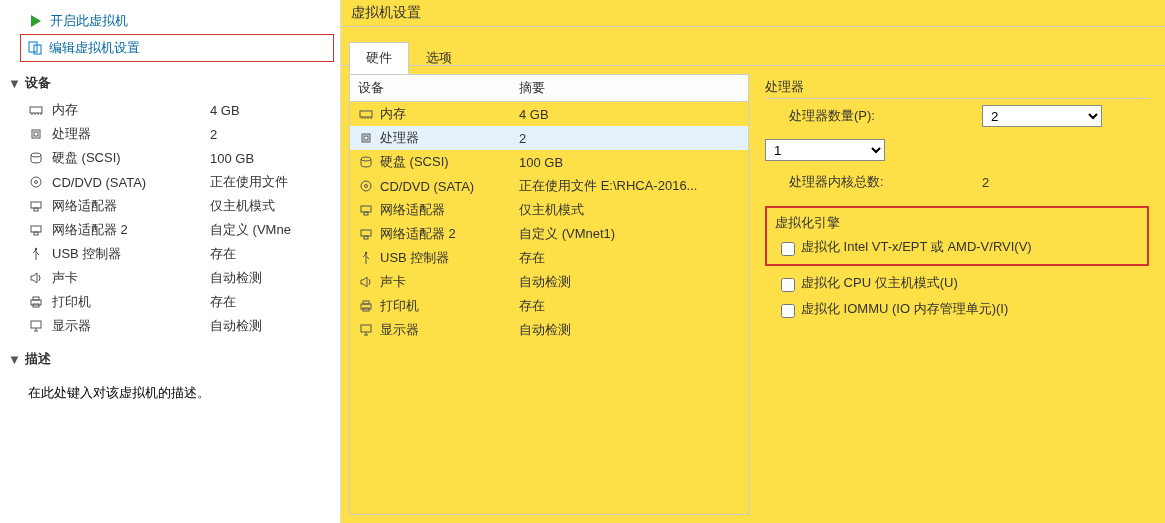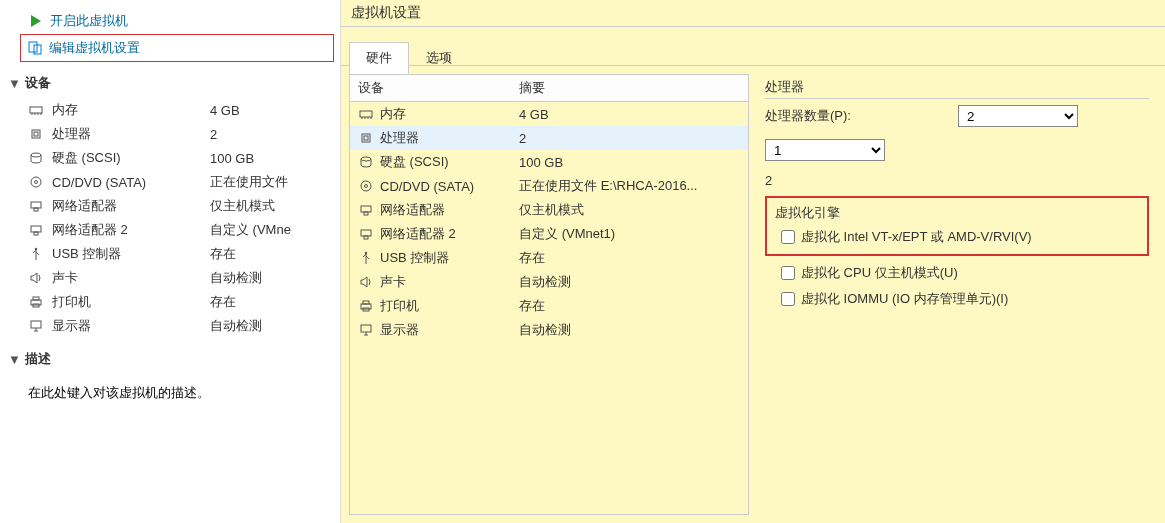--- a/index.html
+++ b/index.html
@@ -64,21 +64,21 @@
     .dev-row .label { width: 150px; }
     .dev-row .value { color: #333; }
     .desc-section {
       padding: 8px 8px 0 28px;
       color: #888;
     }
     .desc-placeholder { color: #000000; padding-top:4px; }
     
     .dialog {
       flex: 1;
-      background: #fef9c3;
+      background: #fde047;
       border-left: 1px solid #ddd;
       display: flex;
       flex-direction: column;
     }
     .dialog-title {
       padding: 4px 10px;
       font-size: 14px;
       color: #333;
       border-bottom: 1px solid #ccc;
     }
@@ -143,39 +143,40 @@
       border-top: 1px solid #ccc;
     }
     .form-row {
       display: flex;
       align-items: center;
       padding: 6px 0;
       gap: 8px;
     }
     .form-row label.rlabel {
       width: 185px;
+      margin-left: 24px;
     }
     .form-row .value-display {
       width: 120px;
     }
     select.combo {
       width: 120px;
       height: 22px;
       border: 1px solid #888;
       background: #fff;
       padding: 0 4px;
     }
     .virt-group {
       border: 2px solid #d43232;
       padding: 6px 8px 4px 8px;
-      margin-top: 2px;
+      margin-top: 9px;
     }
     .cb-row {
       display: flex;
-      align-items: center;
+      align-items: flex-end;
       gap: 6px;
       padding: 4px 6px;
     }
     .cb-row input[type=checkbox] {
       width: 14px; height:14px;
     }
     .cb-outside {
       padding: 4px 10px;
     }
     
@@ -497,20 +498,21 @@
           <select class="combo">
             <option>2</option>
           </select>
         </div>
         <div class="form-row">
           <select class="combo">
             <option>1</option>
           </select>
         </div>
         <div class="form-row">
+          <label class="rlabel">处理器内核总数:</label>
           <span class="value-display">2</span>
         </div>
       </div>
 
       <div class="virt-group">
         <div class="fieldset-title">虚拟化引擎</div>
         <div class="cb-row">
           <input type="checkbox" style="">
           <span>虚拟化 Intel VT-x/EPT 或 AMD-V/RVI(V)</span>
         </div>

